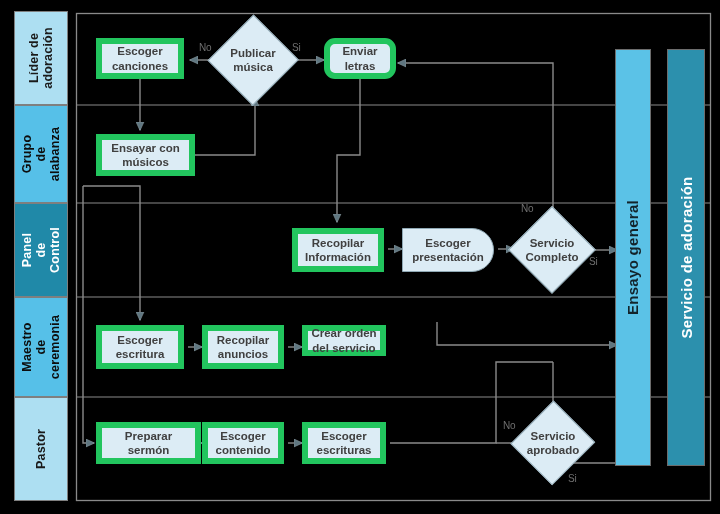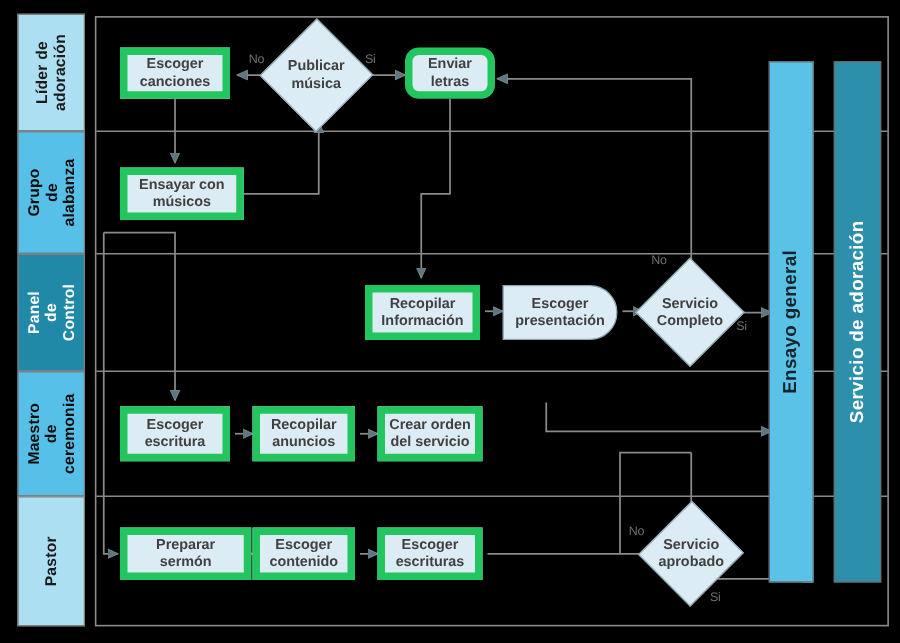--- a/index.html
+++ b/index.html
@@ -245,21 +245,21 @@
     <span class="dia-label">Servicio
 Completo</span>
   </div>
   <span class="edgelabel" style="left:521px;top:203px;">No</span>
   <span class="edgelabel" style="left:589px;top:256px;">Si</span>
 
   <div class="node" style="left:96px;top:325px;width:88px;height:44px;">Escoger
 escritura</div>
   <div class="node" style="left:202px;top:325px;width:82px;height:44px;">Recopilar
 anuncios</div>
-  <div class="node" style="left:302px;top:325px;width:84px;height:44px;">Crear orden
+  <div class="node" style="left:302px;top:325px;width:84px;height:31px;">Crear orden
 del servicio</div>
 
   <div class="node" style="left:96px;top:422px;width:105px;height:42px;">Preparar
 sermón</div>
   <div class="node" style="left:202px;top:422px;width:82px;height:42px;">Escoger
 contenido</div>
   <div class="node" style="left:302px;top:422px;width:84px;height:42px;">Escoger
 escrituras</div>
 
   <div class="decision" style="left:511px;top:400px;width:84px;height:86px;">

